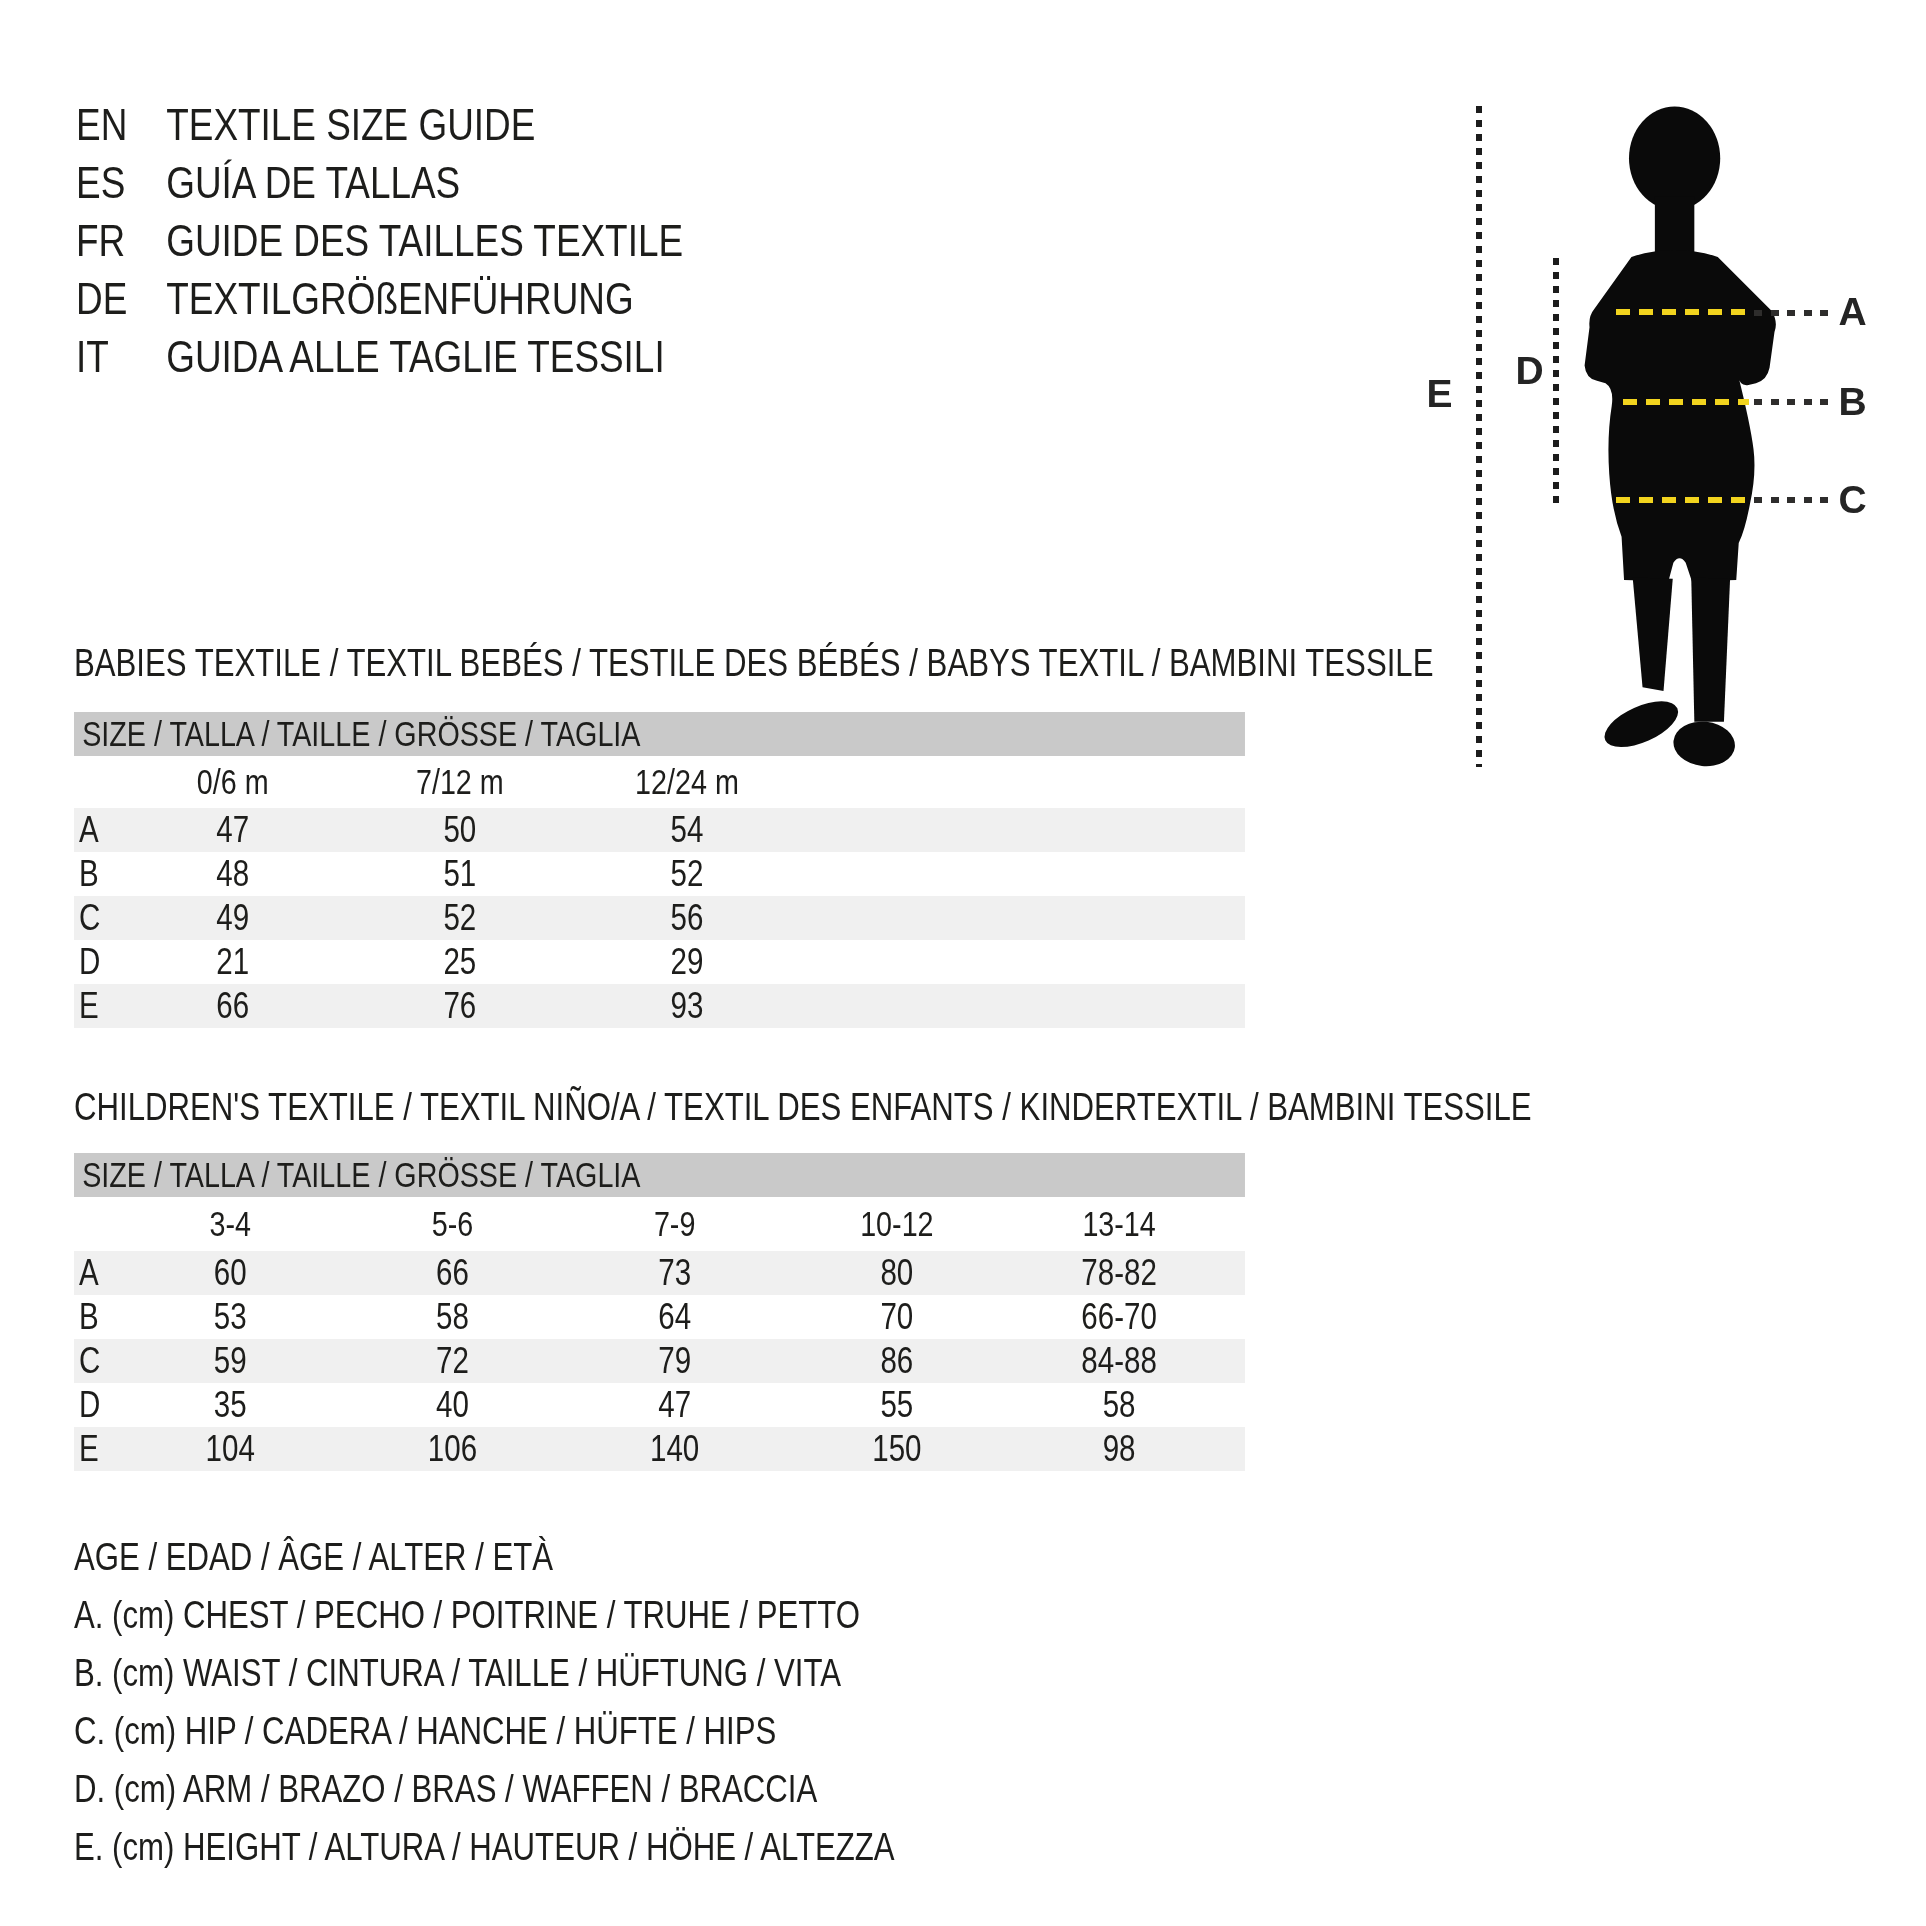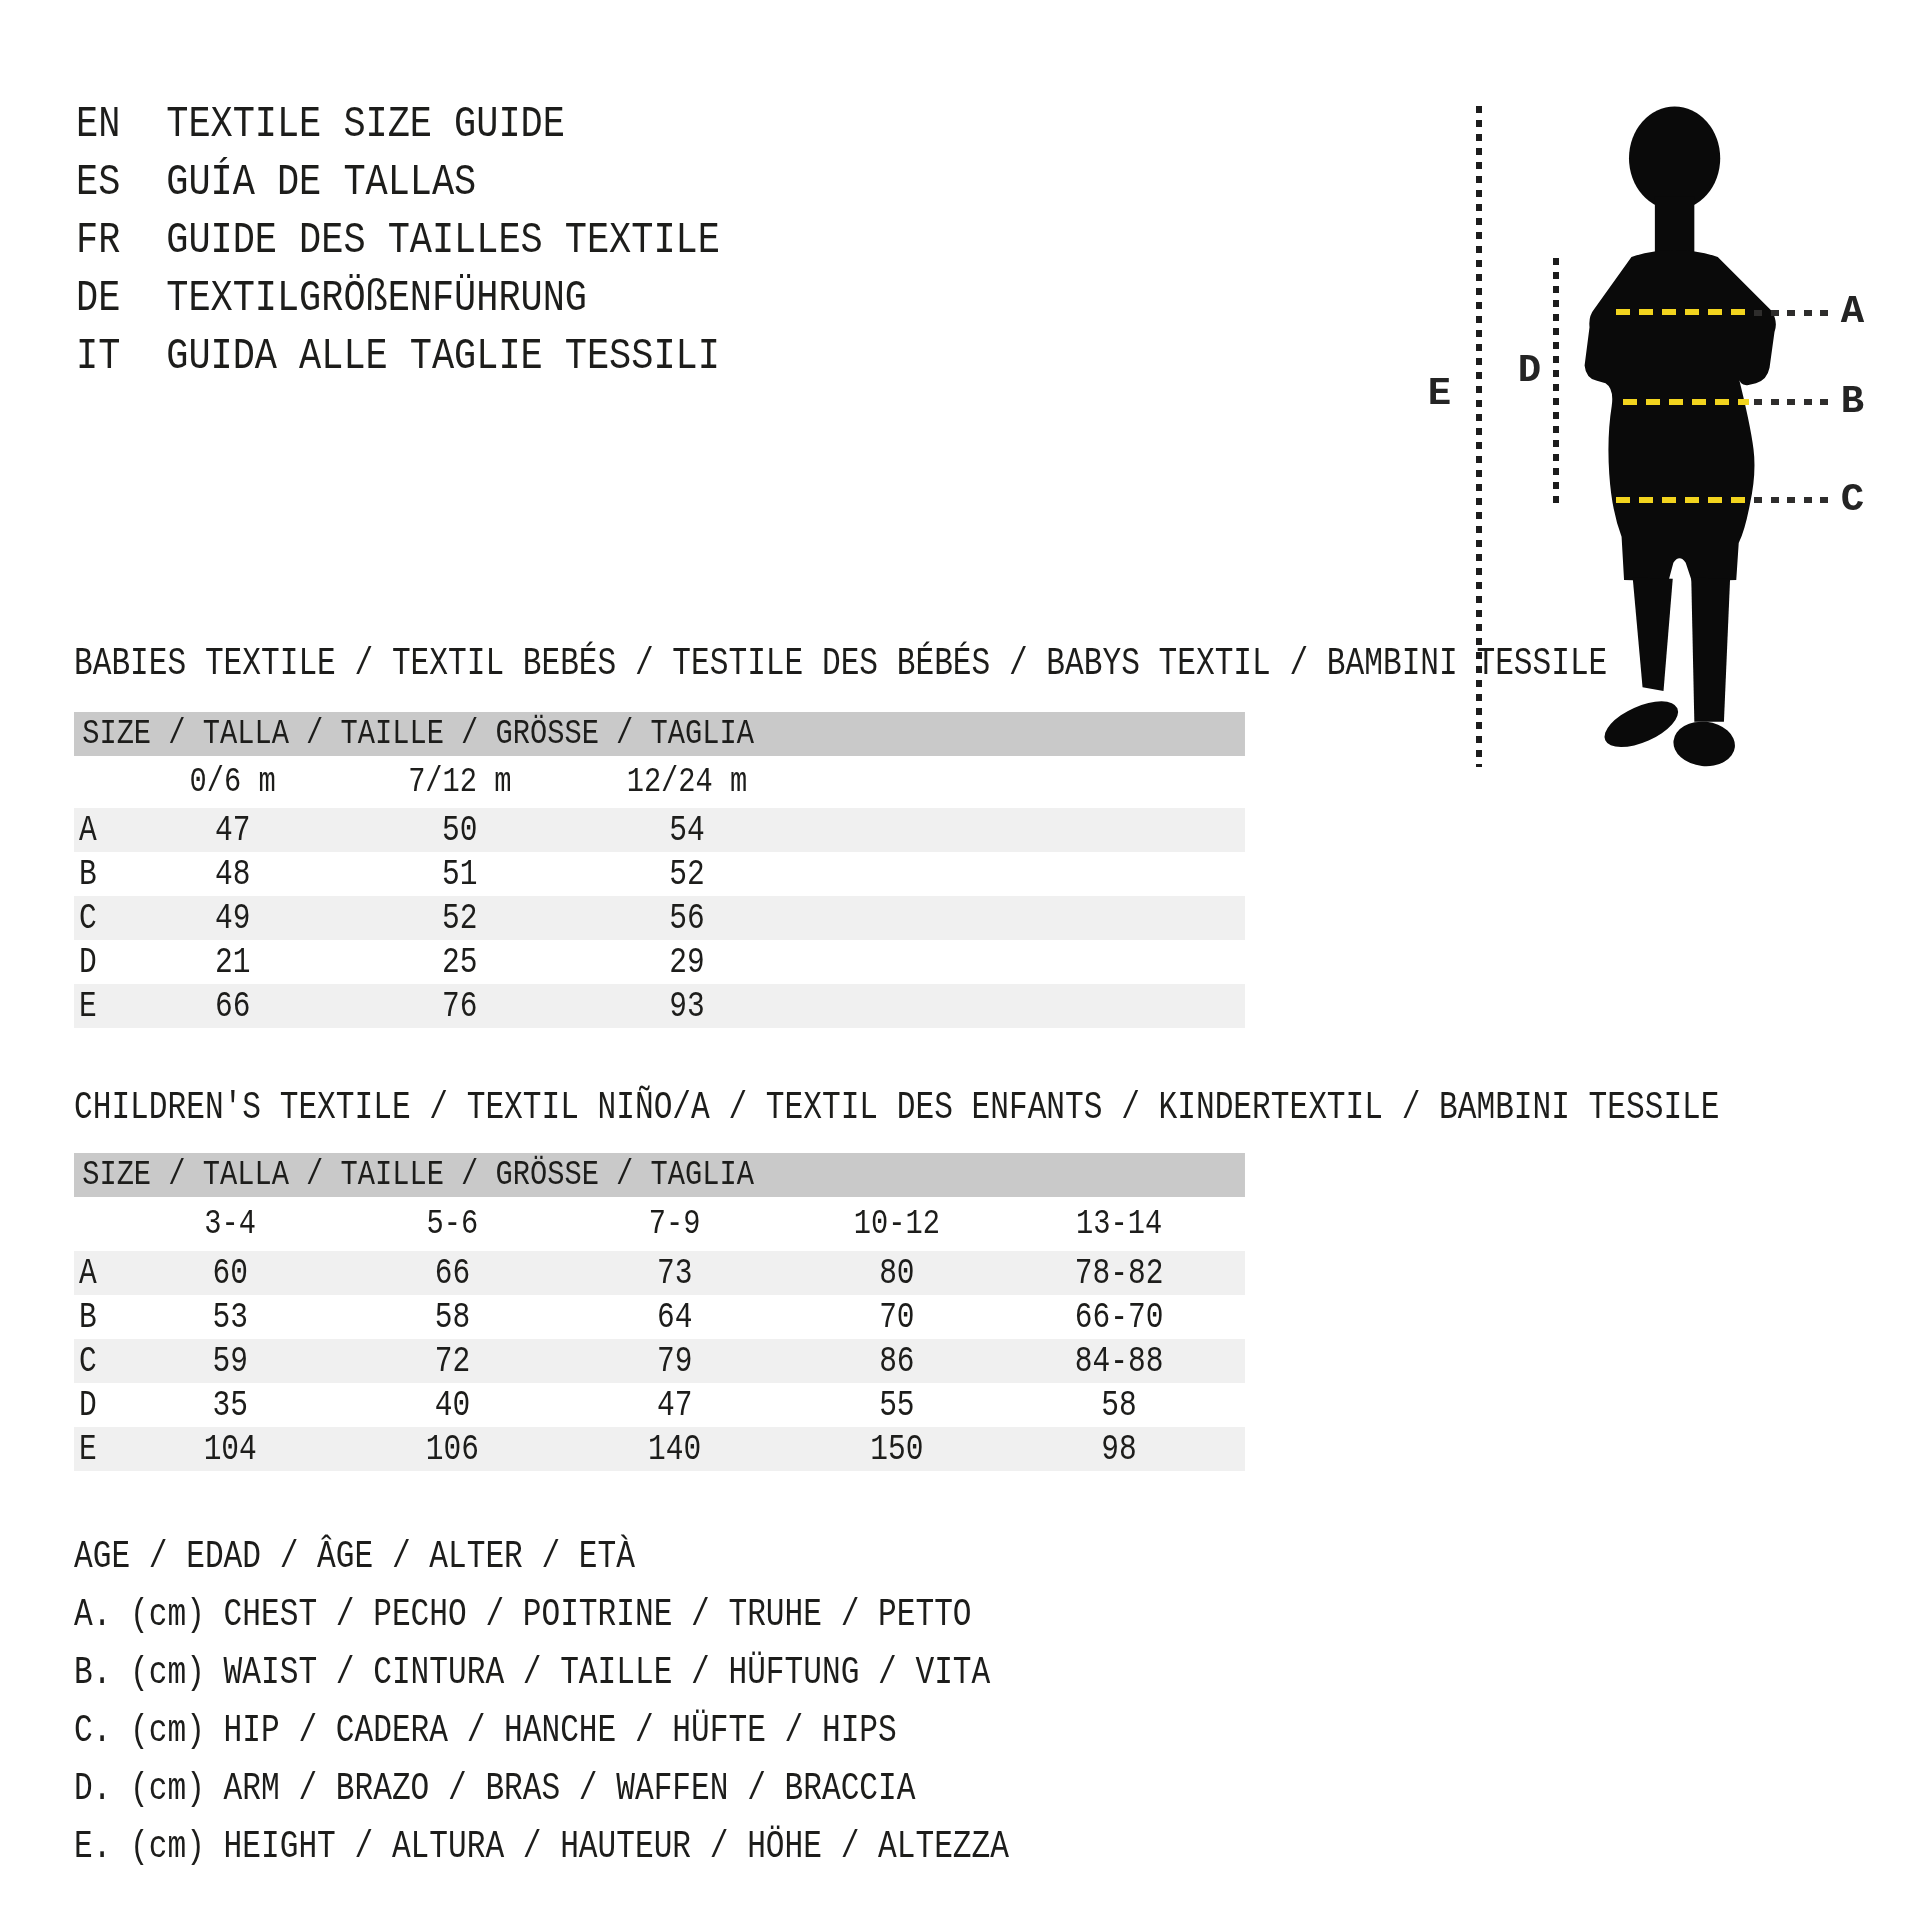--- a/index.html
+++ b/index.html
@@ -1,18 +1,18 @@
 <!DOCTYPE html>
 <html style="font-size:10px"><head>
 <meta charset="utf-8">
 <title>TEXTILE SIZE GUIDE</title>
 <style>
   html,body{margin:0;padding:0;background:#ffffff;}
   .canvas{position:relative;width:1926px;height:1926px;background:#ffffff;overflow:hidden;
-          font-family:Liberation Mono, monospace;color:#1d1d1b;}
+          font-family:Liberation Sans, sans-serif;color:#1d1d1b;}
   
   .condense{position:absolute;left:74px;top:0;width:2255px;height:1926px;
             transform:scaleX(0.82);transform-origin:0 0;}
 
   
   .lang-list{position:absolute;left:2.5px;top:96px;}
   .lang-row{display:flex;align-items:baseline;height:58px;line-height:58px;font-size:45px;font-weight:500;}
   .lang-code{width:110px;}
   .lang-title{white-space:nowrap;}
 

